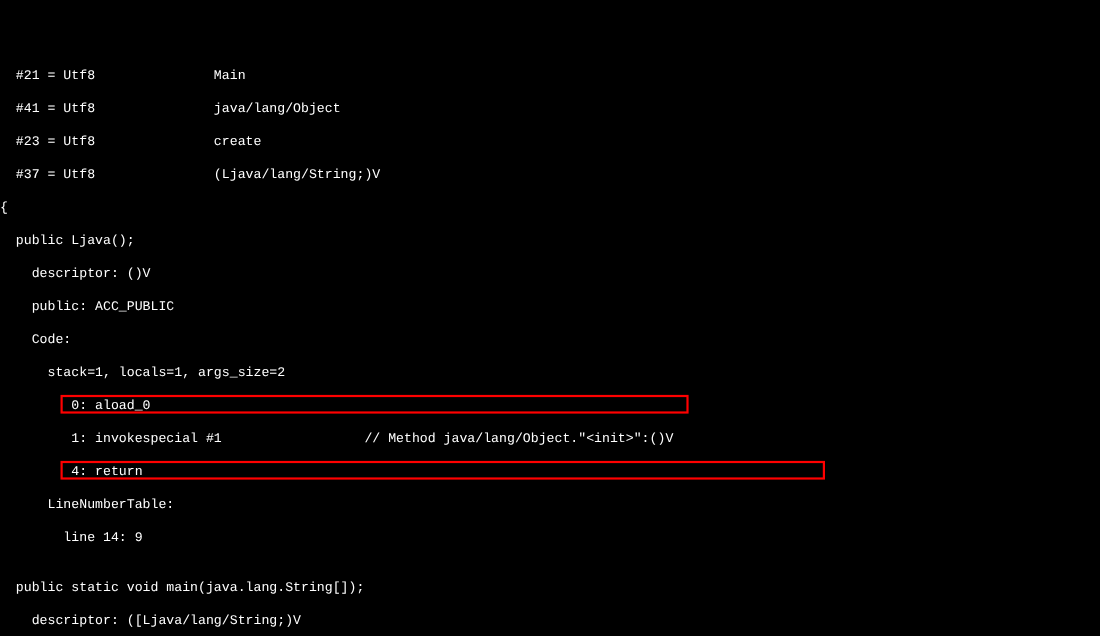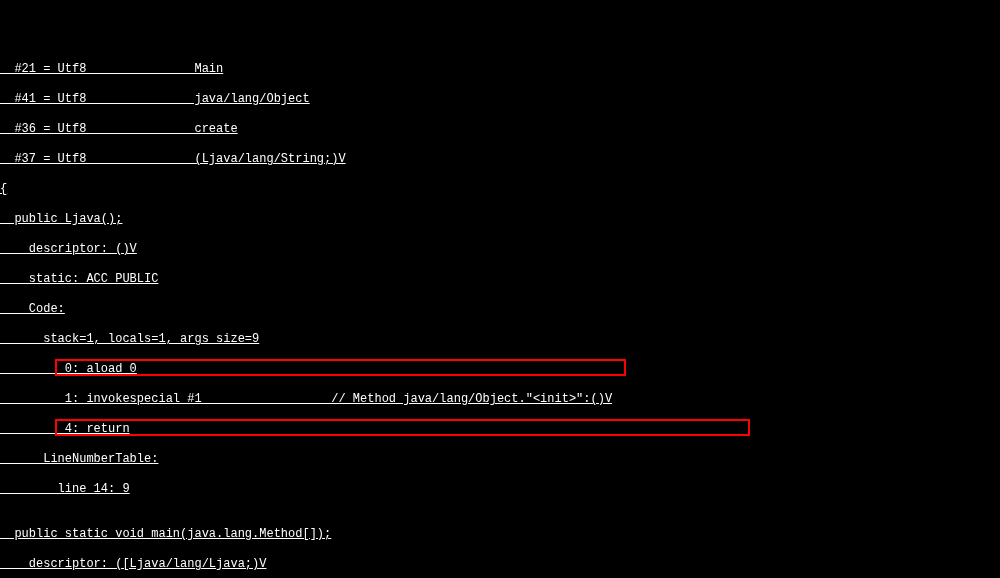--- a/index.html
+++ b/index.html
@@ -11,53 +11,52 @@
       line-height: 15px;
       width: 1000px;
       height: 578px;
       overflow: hidden;
       padding: 2px 0;
       white-space: pre;
     }
     .line {
       position: relative;
       display: block;
-      text-decoration: underline;
     }
     .box {
       position: absolute;
       border: 2px solid #f00;
       pointer-events: none;
     }
     .box1 { left: 55px; top: 359px; width: 571px; height: 17px; }
     .box2 { left: 55px; top: 419px; width: 695px; height: 17px; }
   </style>
 </head>
 <body>
 
 
 
 <div class="line">  #21 = Utf8               Main</div>
 <div class="line">  #41 = Utf8               java/lang/Object</div>
-<div class="line">  #36 = Utf8               create</div>
+<div class="line">  #23 = Utf8               create</div>
 <div class="line">  #37 = Utf8               (Ljava/lang/String;)V</div>
 <div class="line">{</div>
 <div class="line">  public Ljava();</div>
 <div class="line">    descriptor: ()V</div>
-<div class="line">    static: ACC_PUBLIC</div>
+<div class="line">    public: ACC_PUBLIC</div>
 <div class="line">    Code:</div>
-<div class="line">      stack=1, locals=1, args_size=9</div>
+<div class="line">      stack=1, locals=1, args_size=2</div>
 <div class="line">         0: aload_0</div>
 <div class="line">         1: invokespecial #1                  // Method java/lang/Object."&lt;init&gt;":()V</div>
 <div class="line">         4: return</div>
 <div class="line">      LineNumberTable:</div>
 <div class="line">        line 14: 9</div>
 <div class="line"></div>
-<div class="line">  public static void main(java.lang.Method[]);</div>
-<div class="line">    descriptor: ([Ljava/lang/Ljava;)V</div>
+<div class="line">  public static void main(java.lang.String[]);</div>
+<div class="line">    descriptor: ([Ljava/lang/String;)V</div>
 
 
 
 
 
 
 
 
 
 

